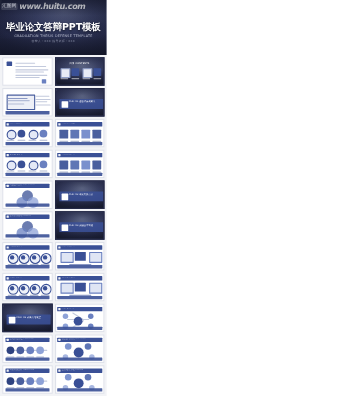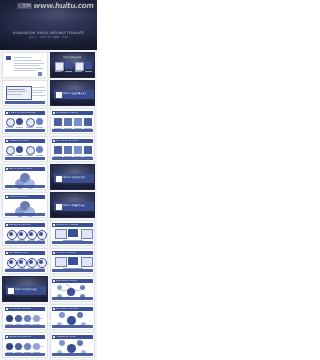--- a/index.html
+++ b/index.html
@@ -27,21 +27,21 @@
       linear-gradient(180deg,rgba(18,21,38,.55) 0%,rgba(22,26,46,.12) 28%,rgba(24,28,50,.30) 62%,rgba(16,19,34,.72) 100%),
       radial-gradient(ellipse 95% 80% at 50% 52%,rgba(58,66,110,.35) 0%,rgba(17,20,36,.55) 100%);
   }
   .cover-band{
     position:absolute;left:0;right:0;top:21px;height:14px;
     background:linear-gradient(90deg,rgba(33,38,70,.10),rgba(41,48,88,.42),rgba(33,38,70,.10));
   }
   .watermark{
     position:absolute;left:0;top:0;width:120px;height:12px;
     display:flex;align-items:center;gap:2px;
-    padding-left:17px;box-sizing:border-box;
+    padding-left:1px;box-sizing:border-box;
     opacity:.82;
   }
   .wm-logo{
     font-size:4.4px;line-height:1;color:#e9ebf3;letter-spacing:-.2px;
     background:rgba(255,255,255,.16);padding:1px 1px;border-radius:1px;white-space:nowrap;
   }
   .wm-url{
     font-size:7.4px;line-height:1;font-weight:bold;font-style:italic;
     color:rgba(255,255,255,.80);letter-spacing:-.35px;white-space:nowrap;
     text-shadow:0 0 1px rgba(0,0,0,.5);
@@ -120,20 +120,21 @@
   <div class="cover">
     <div class="cover-photo"></div>
     <div class="cover-vig"></div>
     <div class="cover-band"></div>
 
     <div class="watermark">
       <span class="wm-logo">汇图网</span>
       <span class="wm-url">www.huitu.com</span>
     </div>
 
+    <div class="cover-title">毕业论文答辩PPT模板</div>
     <div class="cover-sub">GRADUATION  THESIS  DEFENSE  TEMPLATE</div>
     <div class="cover-meta">答辩人：XXX     指导老师：XXX</div>
   </div>
 
   <div class="grid">
 
     <div class="thumb">
       <div class="rect" style="left:3px;top:3px;width:5px;height:4px;background:#3a5096;"></div>
       <div class="line" style="left:11px;top:4px;width:18px;"></div>
       <div class="line" style="left:11px;top:7px;width:28px;"></div>

